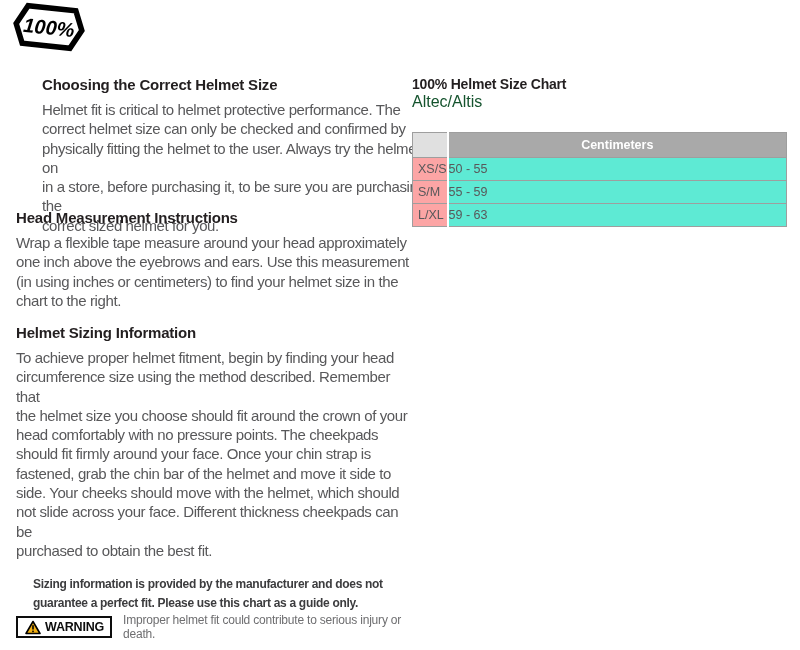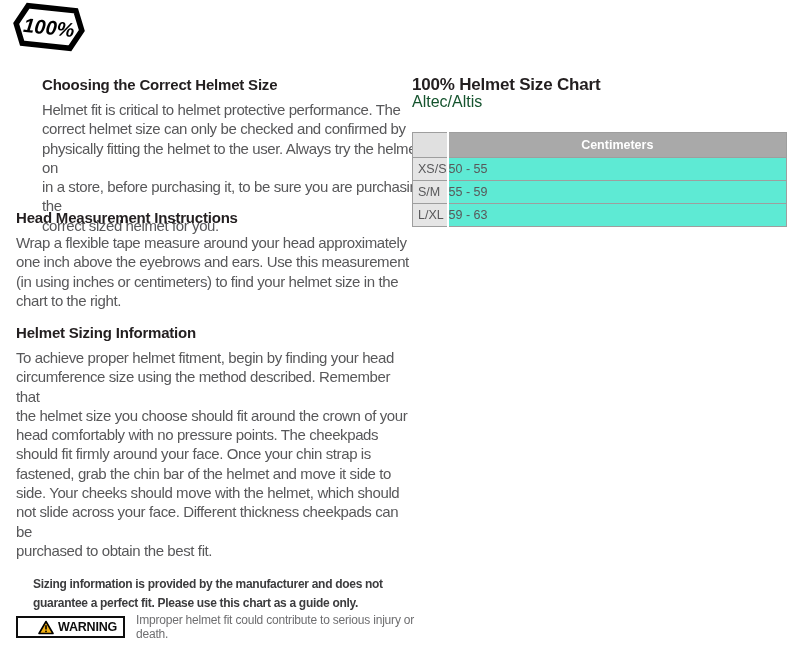--- a/index.html
+++ b/index.html
@@ -40,34 +40,34 @@
     letter-spacing: -0.3px; color: #3c3c3e; margin: 17px;
   }
 
   .warning-row {
     position: absolute; left: 0; top: 613px; width: 420px;
     display: flex; align-items: center;
   }
   .warning-box {
     display: inline-flex; align-items: center; gap: 4px;
     border: 2px solid #0d0d0d; background: #ffffff;
-    padding: 2px 6px 2px 20px; height: 22px;
+    padding: 2px 6px 2px 7px; height: 22px;
   }
   .warning-label {
     font-size: 12.5px; font-weight: bold; color: #0d0d0d;
     letter-spacing: -0.2px; line-height: 1;
   }
   .warning-text {
     margin-left: 11px; font-size: 12px; letter-spacing: -0.2px;
     color: #6e6e70;
   }
 
   
   .chart-title {
-    font-size: 17px; font-weight: bold; line-height: 19px;
+    font-size: 14px; font-weight: bold; line-height: 19px;
     letter-spacing: -0.2px; color: #231f20; margin: 0;
   }
   .chart-subtitle {
     font-size: 16px; line-height: 16px; color: #14532d; margin: 0 0 22px 0;
   }
   table.size-chart {
     width: 375px; border-collapse: collapse;
     font-size: 12.5px; color: #58585a;
     border: 1px solid #9e9e9e;
     padding-left: 8px;
@@ -79,21 +79,21 @@
   table.size-chart th:first-child, table.size-chart td:first-child {
     border-right: 2px solid #ffffff;
     width: 34px; text-align: left; padding-left: 5px;
   }
   table.size-chart tbody tr:last-child td { border-bottom: none; }
   th.corner-cell { background: #e0e0e0; height: 25px; }
   th.cm-header {
     background: #a9a9a9; color: #ffffff; font-weight: bold;
     font-size: 12.5px; text-align: center; height: 25px;
   }
-  td.size-cell { background: #e5e5e5; height: 23px; }
+  td.size-cell { background: #fca5a5; height: 23px; }
   td.value-cell { background: #5eead4; height: 23px; }
 </style>
 </head>
 <body>
 
 <div class="logo">
   <svg width="74" height="50" viewBox="0 0 74 50">
     <g transform="rotate(6 37 25)">
       <polygon points="4,25 14,6 62,6 70,25 60,44 12,44" fill="#ffffff" stroke="#000000" stroke-width="5.5" stroke-linejoin="miter"></polygon>
       <text x="37" y="32.5" text-anchor="middle" font-family="Liberation Sans, sans-serif" font-size="20" font-weight="bold" font-style="italic" fill="#000000">100%</text>

